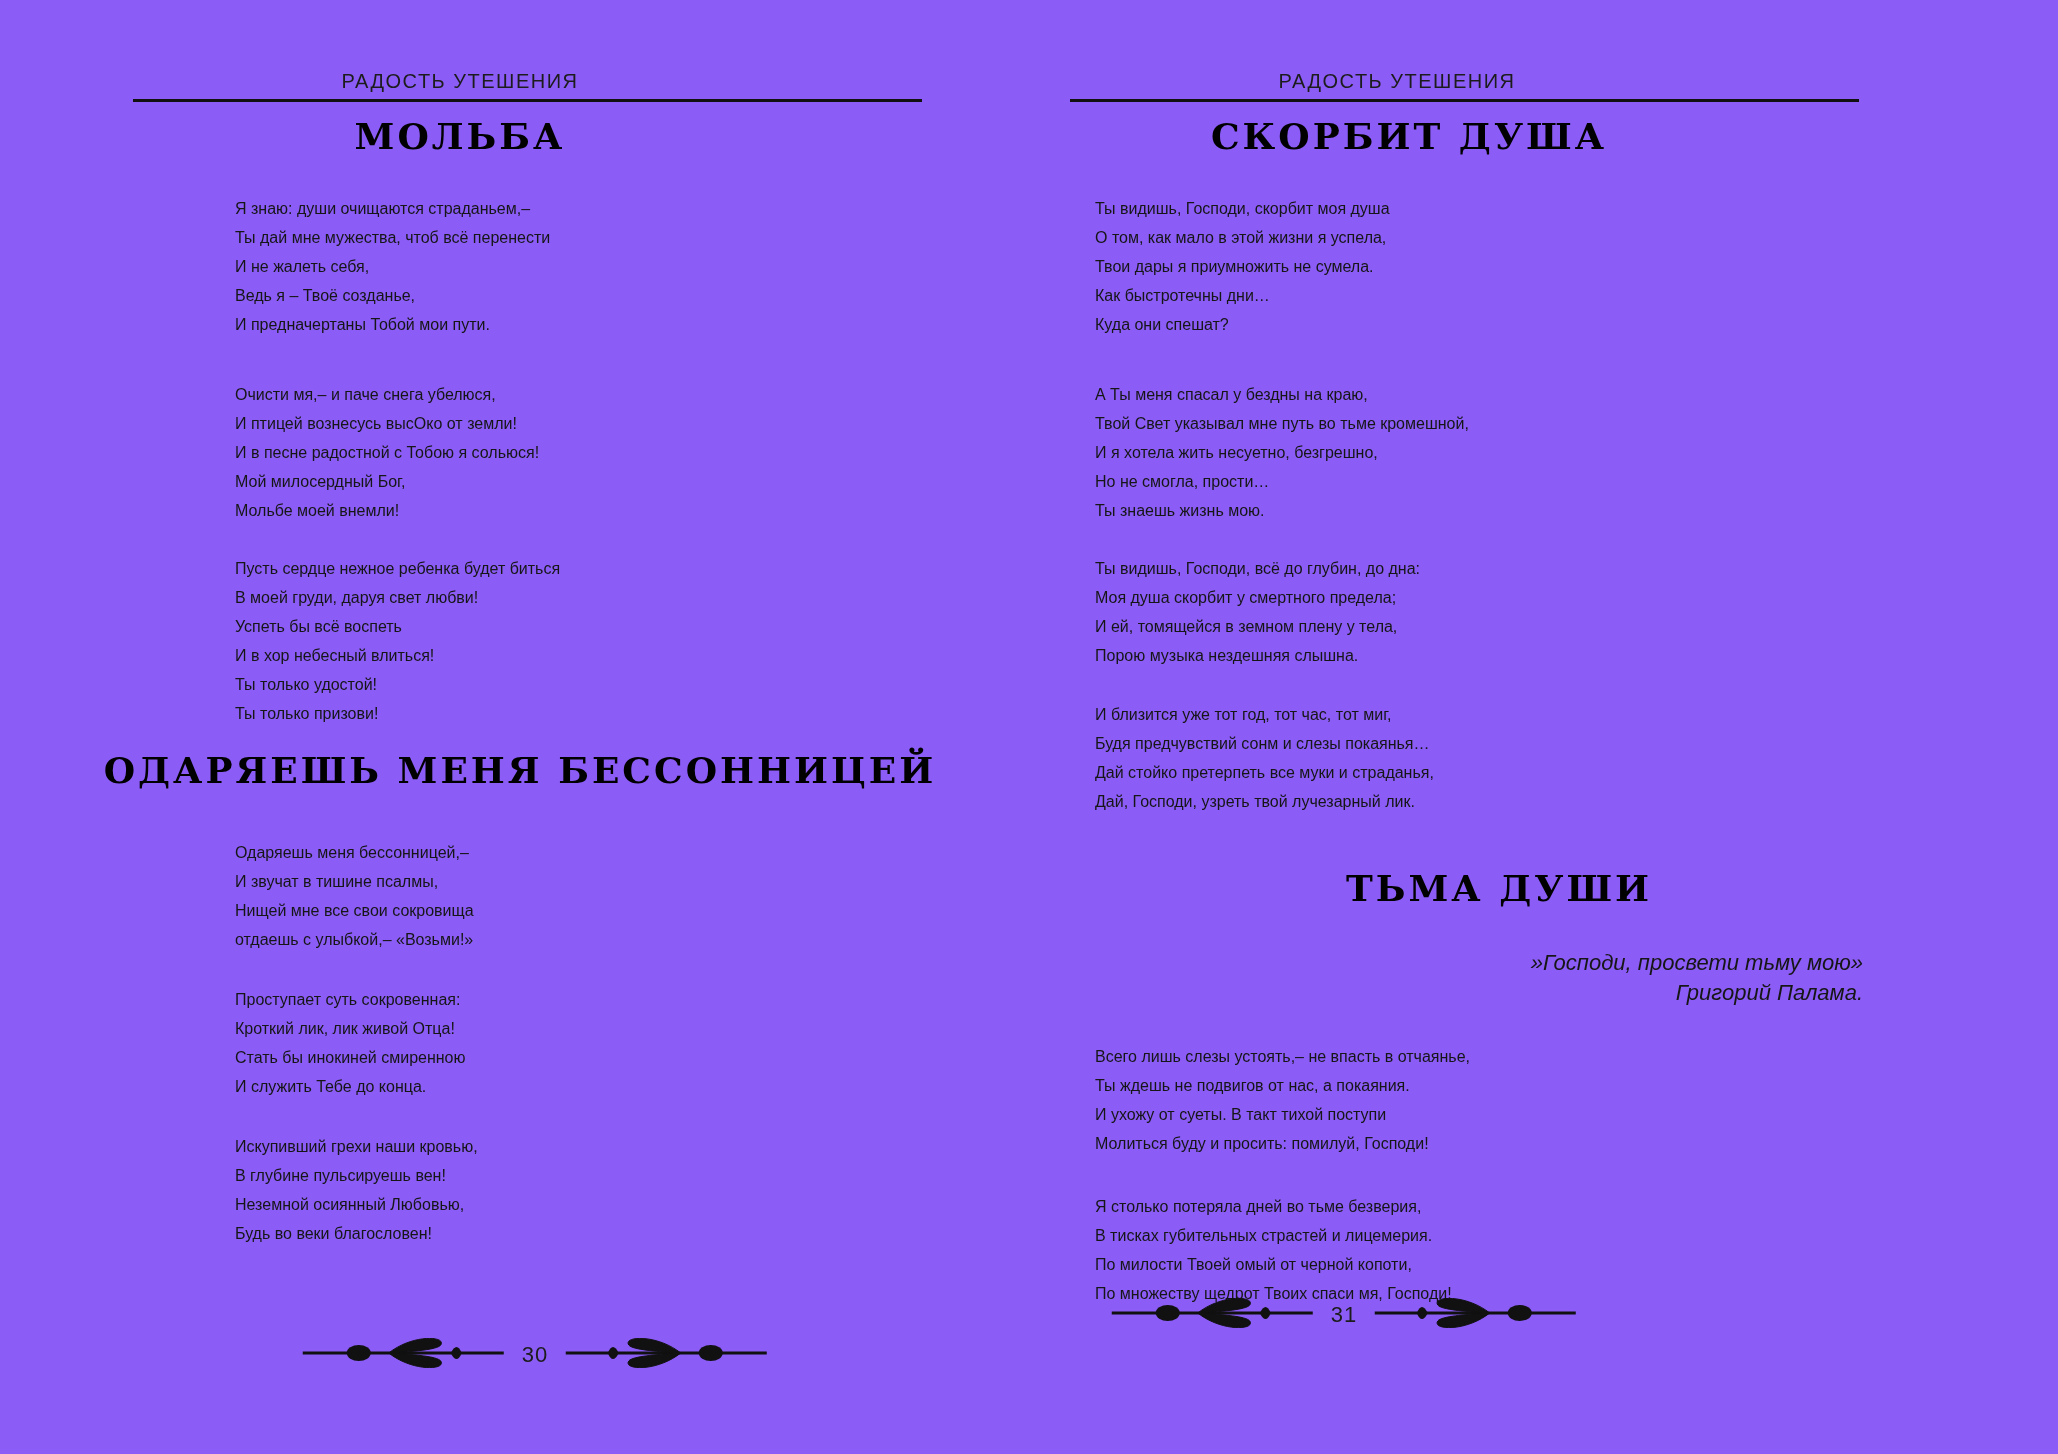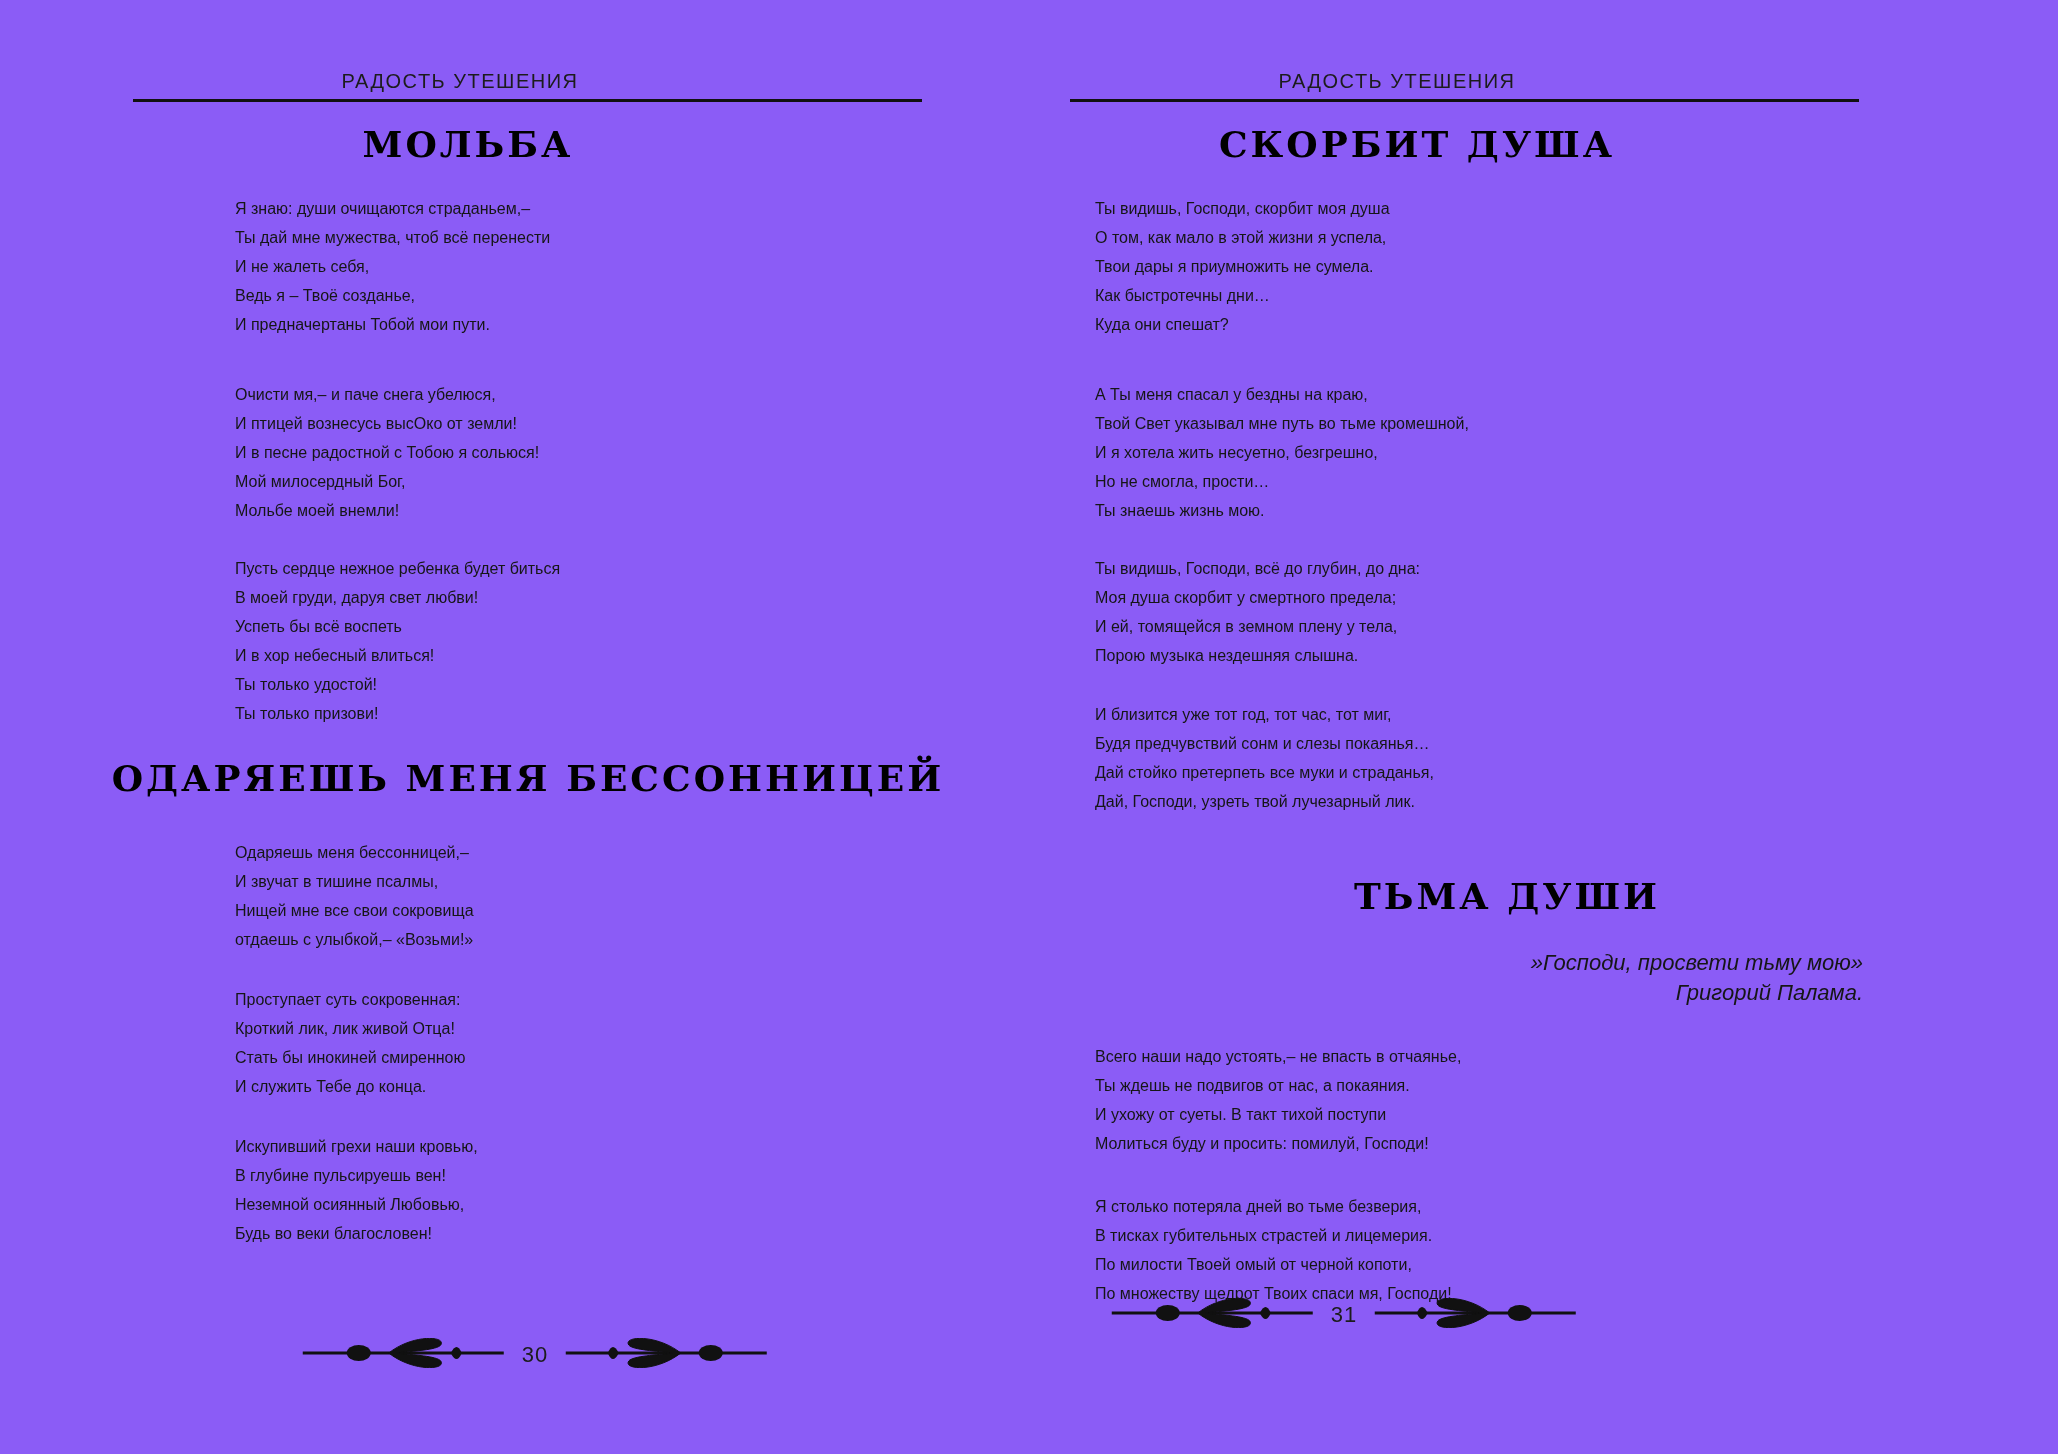--- a/index.html
+++ b/index.html
@@ -7,21 +7,21 @@
        font-family:"Liberation Sans",sans-serif;color:#141414;}
   .spread{position:relative;width:2058px;height:1454px;background:#8b5cf6;}
   .page{position:absolute;top:0;width:1029px;height:1454px;}
   .page.left{left:0;}
   .page.right{left:1029px;}
 
   .running-header{position:absolute;transform:translateX(-50%);
        font-size:20px;letter-spacing:1.5px;color:#1c1c1c;white-space:nowrap;}
   .rule{position:absolute;height:2.5px;background:#111;}
 
-  .poem-title{position:absolute;transform:translateX(-50%);margin:8px;
+  .poem-title{position:absolute;transform:translateX(-50%);margin:0;
        font-family:"DejaVu Serif","Liberation Serif",serif;font-weight:700;
        font-size:36px;line-height:44px;letter-spacing:3px;color:#000;
        white-space:nowrap;}
 
   .stanza{position:absolute;font-size:16px;line-height:29px;color:#161616;}
   .stanza .line{white-space:nowrap;}
 
   .epigraph{position:absolute;text-align:right;font-style:italic;
        font-size:22px;line-height:30px;color:#161616;}
 
@@ -137,21 +137,21 @@
       </div>
 
     <h2 class="poem-title" style="left:470px;top:866px;">ТЬМА ДУШИ</h2>
 
     <div class="epigraph" style="right:195px;top:948px;margin-left:35px;">
       <div>»Господи, просвети тьму мою»</div>
       <div>Григорий Палама.</div>
     </div>
 
     <div class="stanza" style="left:66px;top:1042px;">
-        <div class="line">Всего наши надо устоять,– не впасть в отчаянье,</div>
+        <div class="line">Всего лишь слезы устоять,– не впасть в отчаянье,</div>
         <div class="line">Ты ждешь не подвигов от нас, а покаяния.</div>
         <div class="line">И ухожу от суеты. В такт тихой поступи</div>
         <div class="line">Молиться буду и просить: помилуй, Господи!</div>
       </div>
     <div class="stanza" style="left:66px;top:1192px;">
         <div class="line">Я столько потеряла дней во тьме безверия,</div>
         <div class="line">В тисках губительных страстей и лицемерия.</div>
         <div class="line">По милости Твоей омый от черной копоти,</div>
         <div class="line">По множеству щедрот Твоих спаси мя, Господи!</div>
       </div>

